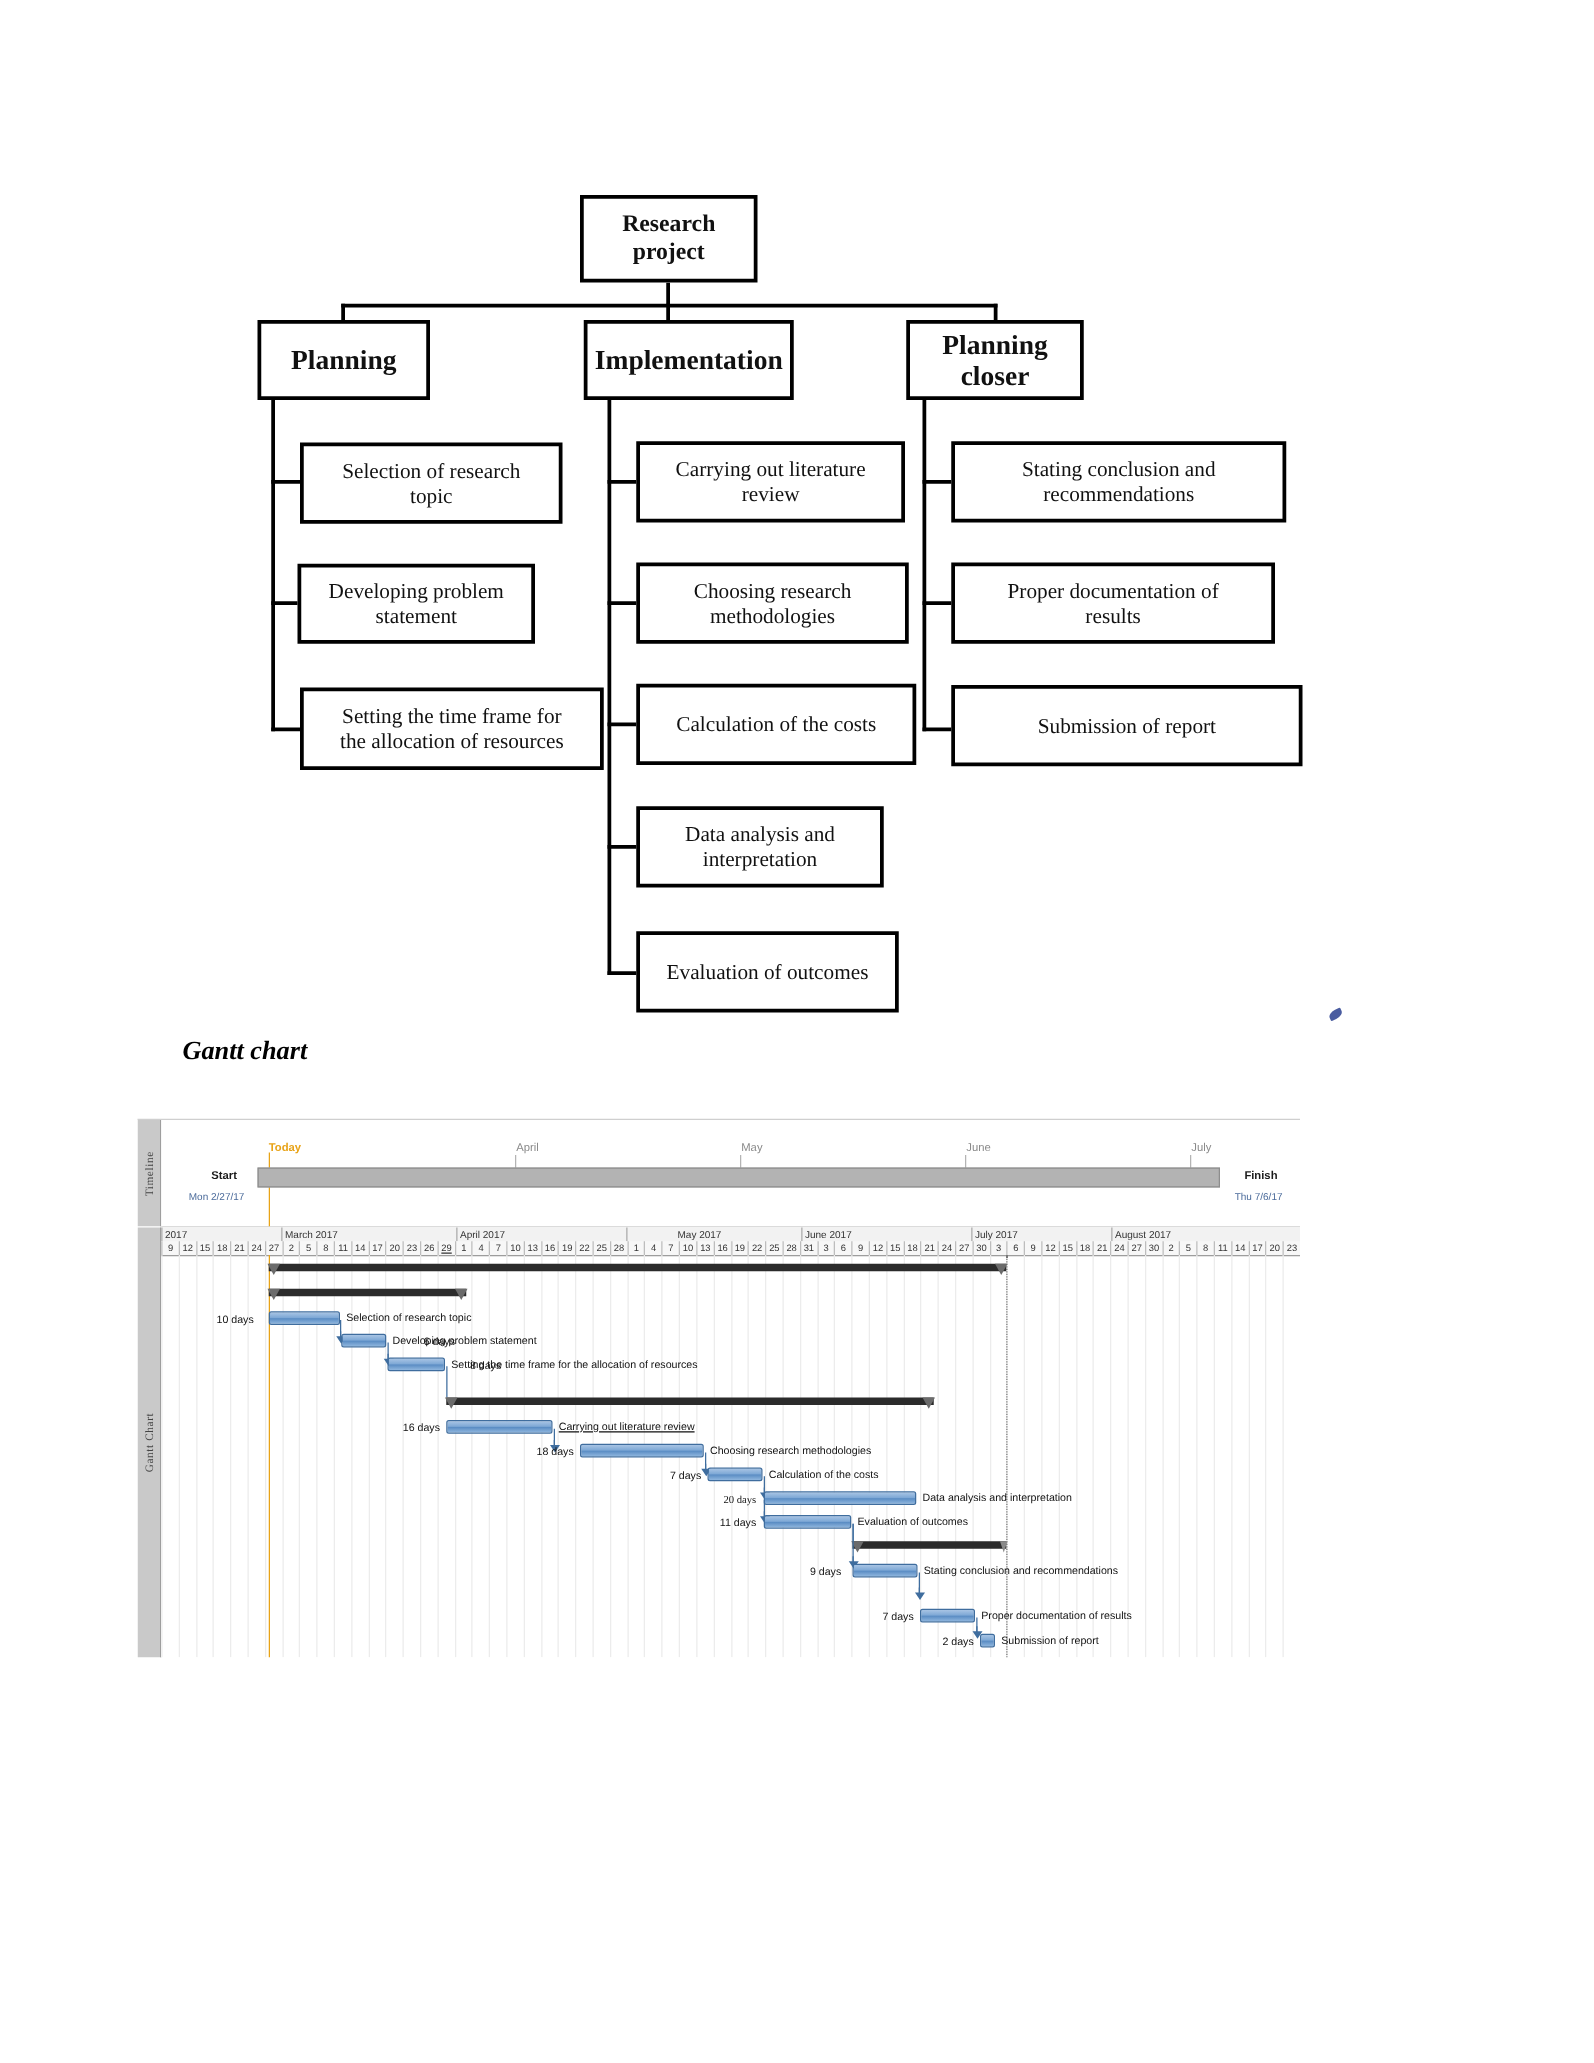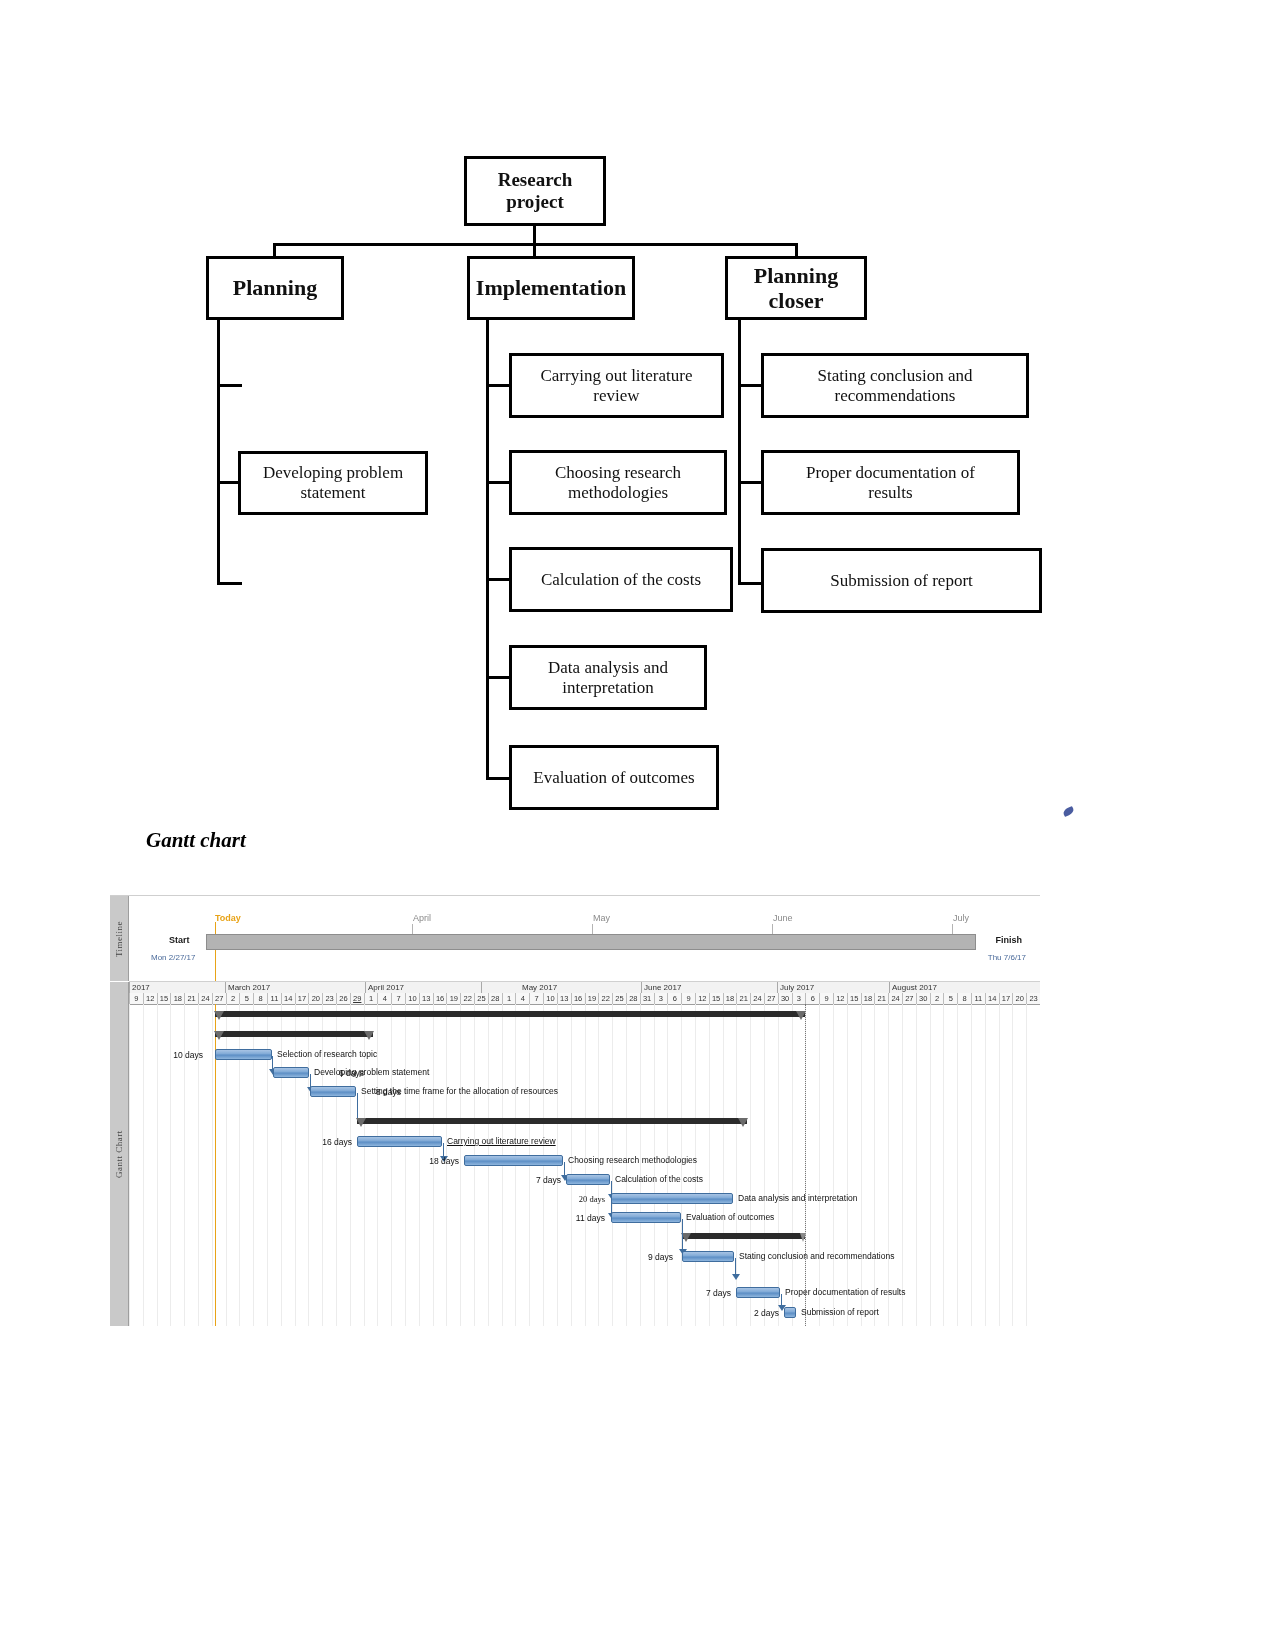--- a/index.html
+++ b/index.html
@@ -154,22 +154,28 @@
   </div>
   <div class="wbs-box lvl1" style="left:725px;top:256px;width:142px;height:64px;">
     <span>Planning closer</span>
   </div>
 
   <div class="conn" style="left:217px;top:320px;width:3px;height:265px;"></div>
   <div class="conn" style="left:217px;top:384px;width:25px;height:3px;"></div>
   <div class="conn" style="left:217px;top:481px;width:25px;height:3px;"></div>
   <div class="conn" style="left:217px;top:582px;width:25px;height:3px;"></div>
 
+  <div class="wbs-box lvl2" style="left:240px;top:354px;width:210px;height:65px;">
+    <span>Selection of research<br>topic</span>
+  </div>
   <div class="wbs-box lvl2" style="left:238px;top:451px;width:190px;height:64px;">
     <span>Developing problem<br>statement</span>
+  </div>
+  <div class="wbs-box lvl2" style="left:240px;top:550px;width:243px;height:66px;">
+    <span>Setting the time frame for<br>the allocation of resources</span>
   </div>
 
   <div class="conn" style="left:486px;top:320px;width:3px;height:460px;"></div>
   <div class="conn" style="left:486px;top:384px;width:25px;height:3px;"></div>
   <div class="conn" style="left:486px;top:481px;width:25px;height:3px;"></div>
   <div class="conn" style="left:486px;top:578px;width:25px;height:3px;"></div>
   <div class="conn" style="left:486px;top:676px;width:25px;height:3px;"></div>
   <div class="conn" style="left:486px;top:777px;width:25px;height:3px;"></div>
 
   <div class="wbs-box lvl2" style="left:509px;top:353px;width:215px;height:65px;">
@@ -237,21 +243,21 @@
     <div id="tl-finishdate">Thu 7/6/17</div>
   </div>
 
   <div id="gpane">
 
     <div id="gheader">
 
       <div class="mcell" style="left:0px;width:96px;">2017</div>
       <div class="mcell" style="left:96px;width:140px;">March 2017</div>
       <div class="mcell" style="left:236px;width:136px;">April 2017</div>
-      <div class="mcell" style="left:352px;width:140px;padding-left:40px;">May 2017</div>
+      <div class="mcell" style="left:372px;width:140px;padding-left:40px;">May 2017</div>
       <div class="mcell" style="left:512px;width:136px;">June 2017</div>
       <div class="mcell" style="left:648px;width:140px;">July 2017</div>
       <div class="mcell" style="left:760px;width:123px;">August 2017</div>
 
       <div id="day-band">
           <div class="dcell" style="left: 0px; width: 13.803px;">9</div>
           <div class="dcell" style="left: 13.803px; width: 13.803px;">12</div>
           <div class="dcell" style="left: 27.6061px; width: 13.803px;">15</div>
           <div class="dcell" style="left: 41.4091px; width: 13.803px;">18</div>
           <div class="dcell" style="left: 55.2121px; width: 13.803px;">21</div>

